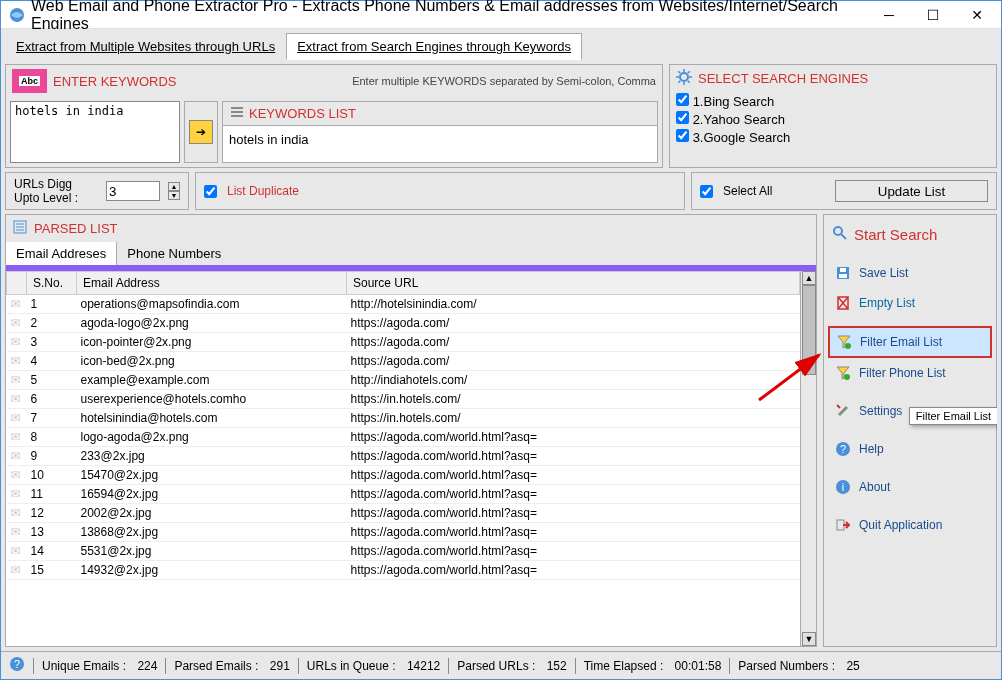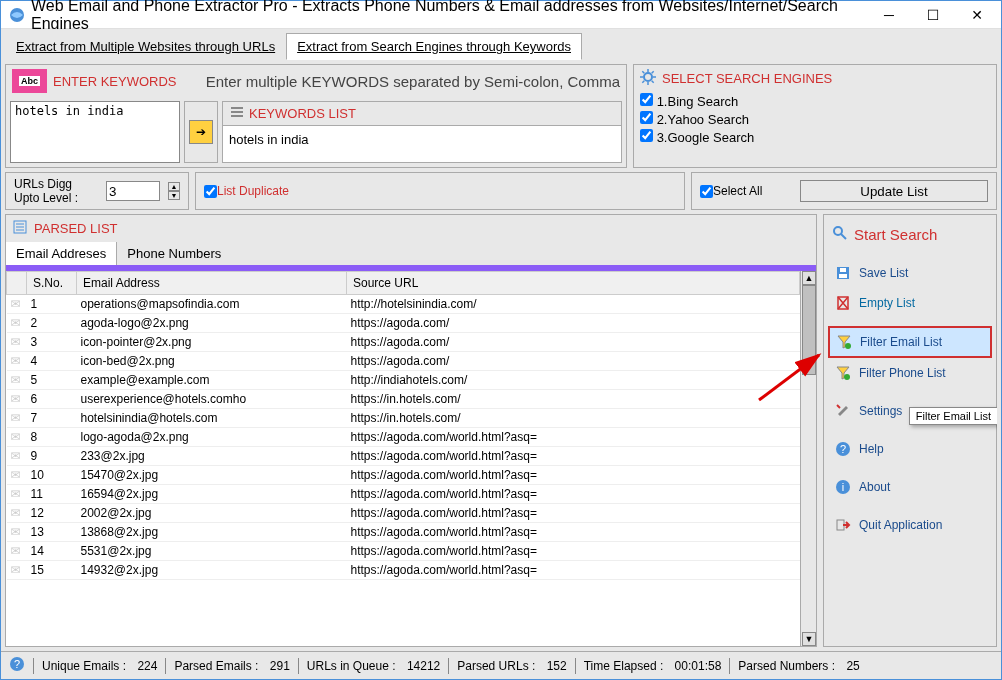--- a/index.html
+++ b/index.html
@@ -19,32 +19,32 @@
 .panel-header { display: flex; align-items: center; gap: 6px; padding: 4px 6px; }
 .header-label { color: #d03030; font-weight: 500; font-size: 13px; }
 .keywords-panel { flex: 1; }
 .keywords-body { display: flex; gap: 4px; padding: 4px; align-items: stretch; }
 .keyword-input { width: 170px; height: 62px; border: 1px solid #888; background: #fff; padding: 2px 4px; font-size: 12px; resize: none; }
 .arrow-btn-box { border: 1px solid #aaa; padding: 4px; display: flex; align-items: center; }
 .arrow-btn { width: 24px; height: 24px; border: 1px solid #888; background: #ffd040; display: flex; align-items: center; justify-content: center; cursor: pointer; }
 .kw-list-panel { flex: 1; border: 1px solid #aaa; display: flex; flex-direction: column; }
 .kw-list-header { display: flex; align-items: center; gap: 4px; padding: 2px 6px; }
 .kw-list-body { flex: 1; border-top: 1px solid #aaa; background: #fff; padding: 6px; font-size: 13px; }
-.engines-panel { width: 364px; }
+.engines-panel { width: 328px; }
 .engines-list { padding: 0 6px 4px 6px; font-size: 13px; }
 .engines-list label { display: block; padding: 1px 0; }
 .options-row { display: flex; gap: 6px; }
 .opt-group { border: 1px solid #aaa; padding: 4px 8px; display: flex; align-items: center; gap: 8px; background: #e8e8e8; }
 .opt-group .num-input { width: 54px; height: 20px; border: 1px solid #888; background: #fff; padding: 0 2px; }
 .spinner { display: inline-flex; flex-direction: column; }
 .spinner span { width: 12px; height: 9px; border: 1px solid #888; background: #e8e8e8; font-size: 7px; line-height: 7px; text-align: center; cursor: pointer; }
-.checkbox { display: flex; align-items: center; gap: 0; }
+.checkbox { display: flex; align-items: center; gap: 10px; }
 .checkbox input { width: 13px; height: 13px; }
 .red-label { color: #d03030; }
-.update-btn { width: 188px; height: 22px; border: 1px solid #888; background: #e8e8e8; cursor: pointer; }
+.update-btn { width: 153px; height: 22px; border: 1px solid #888; background: #e8e8e8; cursor: pointer; }
 .mid-row { flex: 1; display: flex; gap: 6px; overflow: hidden; }
 .parsed-panel { flex: 1; display: flex; flex-direction: column; border: 1px solid #aaa; }
 .parsed-tabs { display: flex; border-bottom: 6px solid #8b5cf6; background: #e8e8e8; }
 .parsed-tab { padding: 4px 10px; font-size: 13px; background: #e8e8e8; cursor: pointer; }
 .parsed-tab.active { background: #fff; border-right: 1px solid #aaa; }
 .table-wrap { flex: 1; overflow: hidden; display: flex; }
 .table-scroll { flex: 1; overflow-y: auto; background: #fff; }
 table { width: 100%; border-collapse: collapse; font-size: 12px; }
 th { text-align: left; background: #f0f0f0; border: 1px solid #ccc; padding: 4px 6px; font-weight: normal; }
 td { border-bottom: 1px solid #eee; padding: 2px 4px; }
@@ -94,21 +94,21 @@
       <div id="mtab0" class="tab"><span>Extract from Multiple Websites through URLs</span></div>
       <div id="mtab1" class="tab active"><span>Extract from Search Engines through Keywords</span></div>
     </div>
 
     <div class="top-row">
       <div class="panel keywords-panel">
         <div class="panel-header">
           <span style="border:7px solid #ec4899;padding:0 2px;font-size:9px;background:#fff;"><b>Abc</b></span>
           <span class="header-label">ENTER KEYWORDS</span>
           <span style="flex:1"></span>
-          <span style="font-size:15px;color:#444;">Enter multiple KEYWORDS separated by Semi-colon, Comma</span>
+          <span style="font-size:11px;color:#444;">Enter multiple KEYWORDS separated by Semi-colon, Comma</span>
         </div>
         <div class="keywords-body">
           <textarea class="keyword-input" style="">hotels in india</textarea>
           <div class="arrow-btn-box">
             <div class="arrow-btn">➔</div>
           </div>
           <div class="kw-list-panel">
             <div class="kw-list-header">
               <span><svg class="mini-ic" viewBox="0 0 16 16">
                     <rect x="2" y="3" width="12" height="2" fill="#888"></rect>

